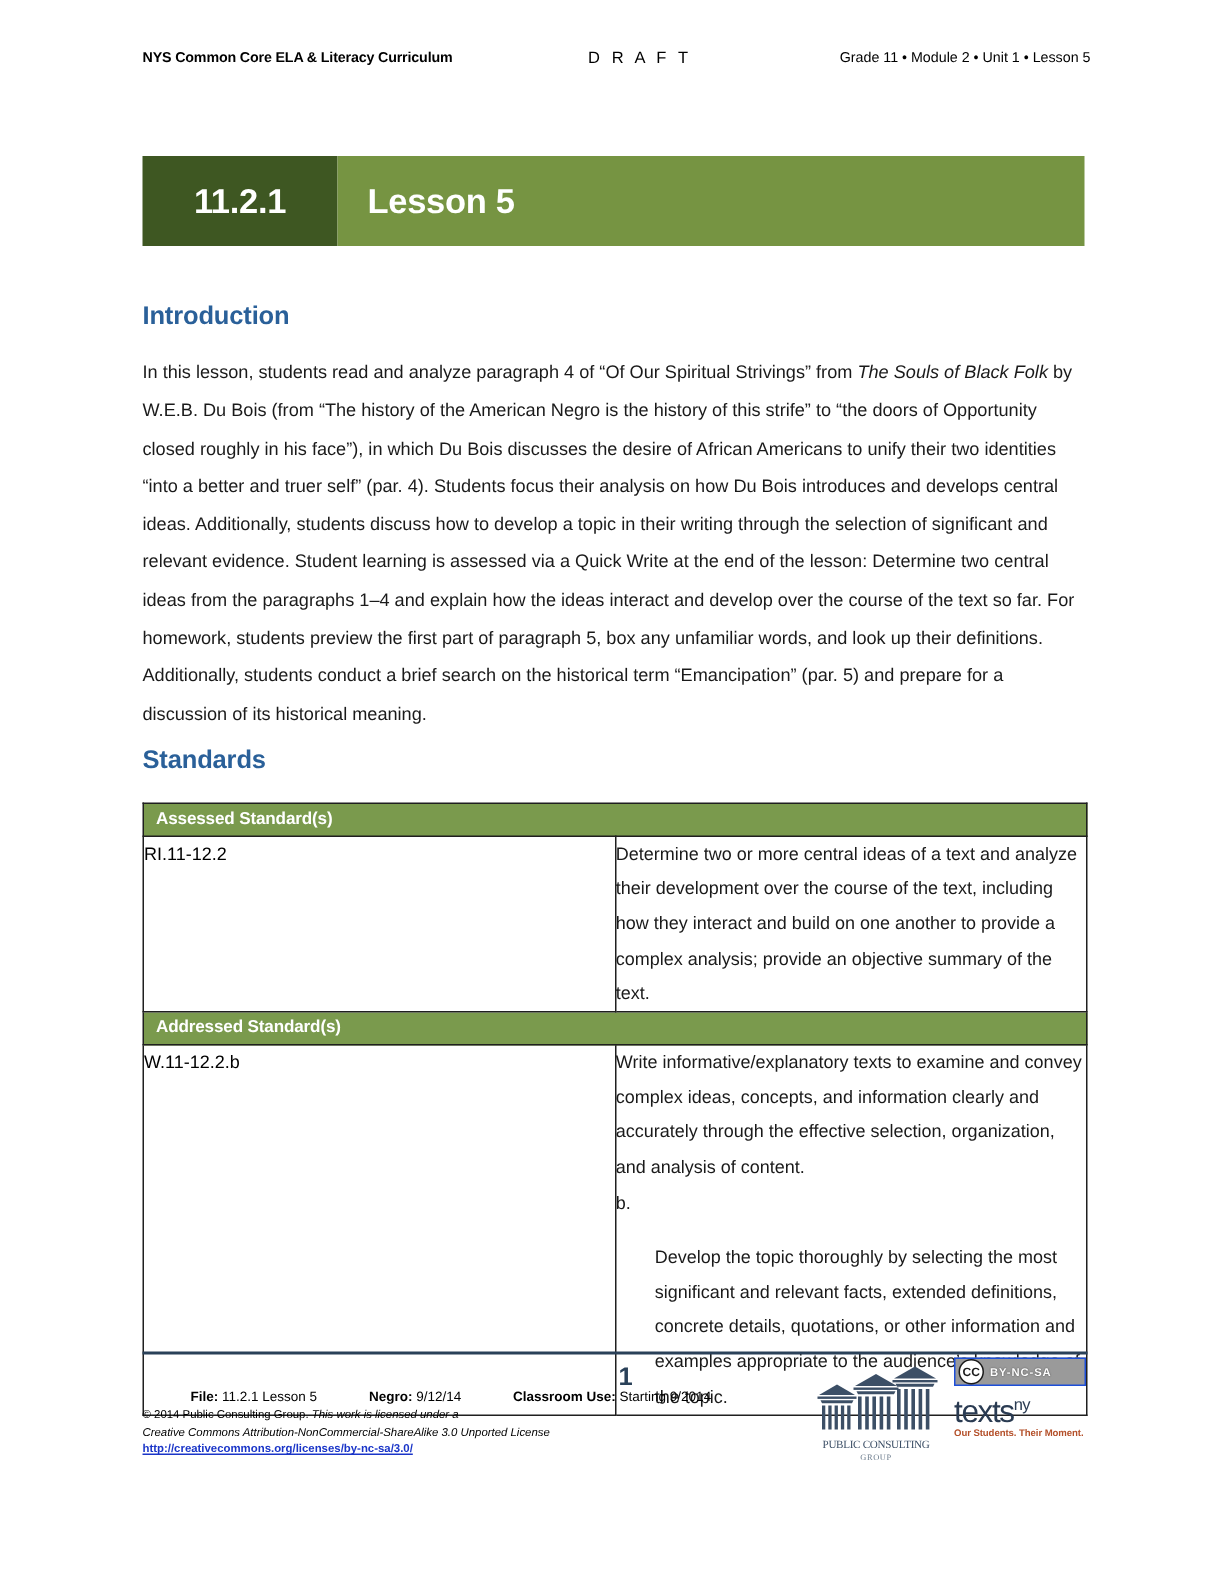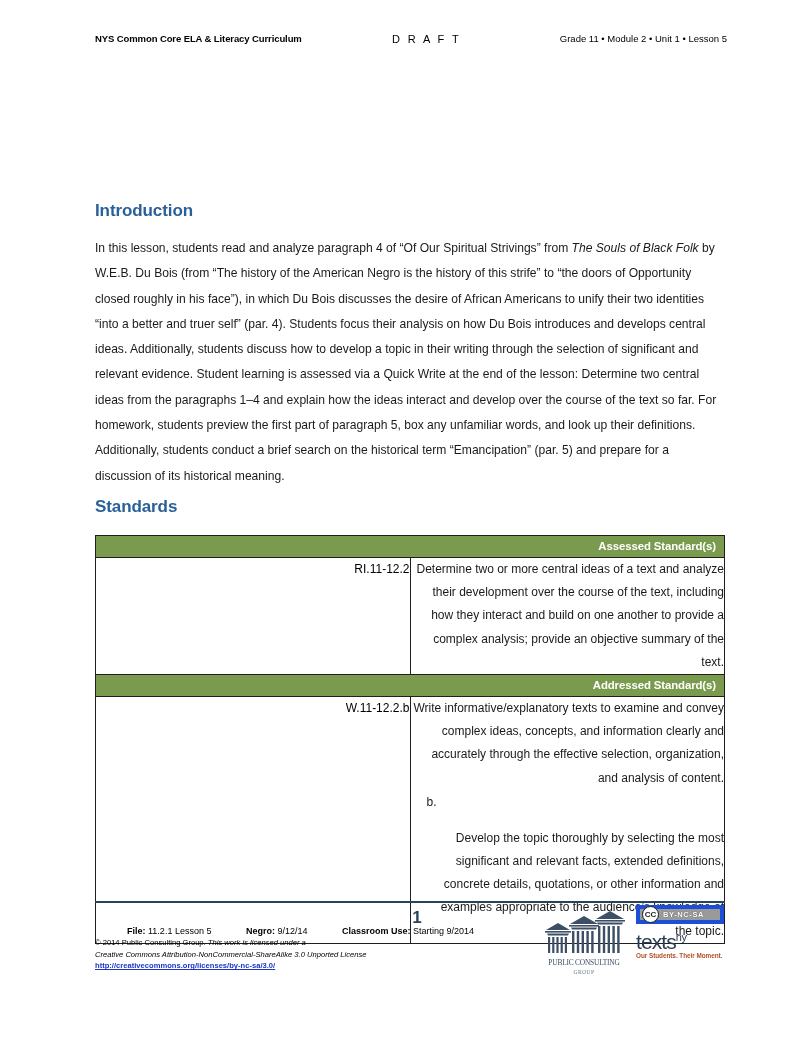--- a/index.html
+++ b/index.html
@@ -114,21 +114,20 @@
   .intro-paragraph i { font-style: italic; }
 
   
   .standards-table {
     position: absolute;
     top: 535px;
     left: 95px;
     width: 630px;
     border-collapse: collapse;
     table-layout: fixed;
-    text-align: right;
   }
   .standards-table td,
   .standards-table th {
     border: 1px solid #1f1f1f;
     vertical-align: top;
     padding: 0;
   }
   .std-header-row td {
     background: #7a9a4d;
     color: #ffffff;
@@ -255,21 +254,21 @@
   .engage-block {
     position: absolute;
     left: 96px;
     top: 0px;
     width: 92px;
   }
   .cc-badge {
     width: 88px;
     height: 19px;
     background: #9a9a9a;
-    border: 4px solid #1d4ed8;
+    border: 1px solid #1d4ed8;
     box-sizing: border-box;
     display: flex;
     align-items: center;
     padding-left: 2px;
   }
   .cc-circle {
     width: 15px;
     height: 15px;
     border-radius: 50%;
     background: #ffffff;
@@ -318,20 +317,24 @@
 <body>
 
 <div class="page">
 
   <div class="doc-header">
     <span class="doc-header-left">NYS Common Core ELA &amp; Literacy Curriculum</span>
     <span class="doc-header-mid">D R A F T</span>
     <span class="doc-header-right">Grade 11 • Module 2 • Unit 1 • Lesson 5</span>
   </div>
 
+  <div class="title-banner">
+    <div class="title-code">11.2.1</div>
+    <div class="title-main">Lesson 5</div>
+  </div>
 
   <div class="section-heading" id="heading-introduction">Introduction</div>
 
   <div class="intro-paragraph"><span>In this lesson, students read and analyze paragraph 4 of “Of Our Spiritual Strivings” from </span><i>The Souls of Black Folk </i><span> by W.E.B. Du Bois (from “The history of the American Negro is the history of this strife” to “the doors of Opportunity closed roughly in his face”), in which Du Bois discusses the desire of African Americans to unify their two identities “into a better and truer self” (par. 4). Students focus their analysis on how Du Bois introduces and develops central ideas. Additionally, students discuss how to develop a topic in their writing through the selection of significant and relevant evidence. Student learning is assessed via a Quick Write at the end of the lesson: Determine two central ideas from the paragraphs 1–4 and explain how the ideas interact and develop over the course of the text so far. For homework, students preview the first part of paragraph 5, box any unfamiliar words, and look up their definitions. Additionally, students conduct a brief search on the historical term “Emancipation” (par. 5) and prepare for a discussion of its historical meaning.</span></div>
 
   <div class="section-heading" id="heading-standards">Standards</div>
 
   <table class="standards-table">
     <tbody>
       <tr class="std-header-row">

